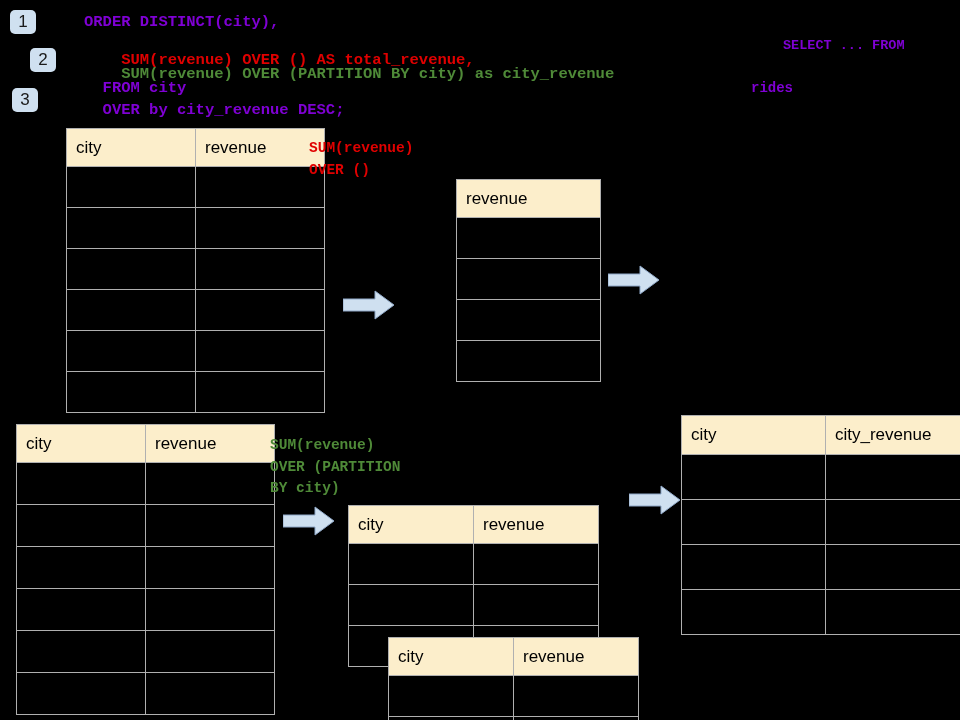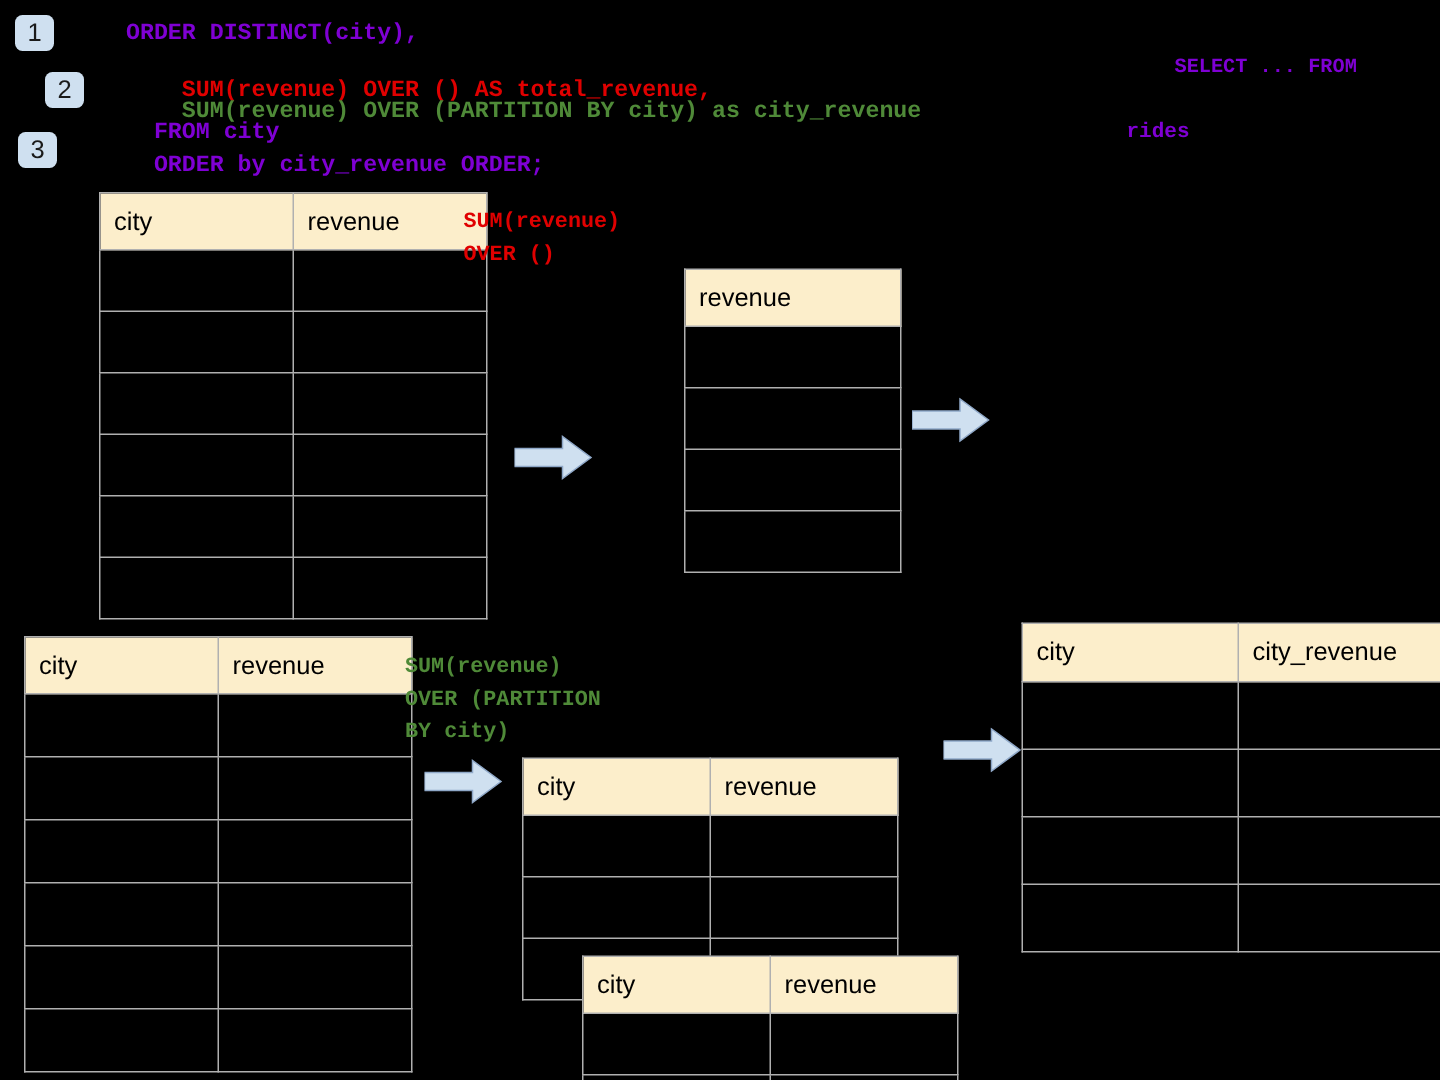--- a/index.html
+++ b/index.html
@@ -88,21 +88,21 @@
 <div id="canvas">
 
   <div class="badge" style="left:10px; top:10px;">1</div>
   <div class="badge" style="left:30px; top:48px;">2</div>
   <div class="badge" style="left:12px; top:88px;">3</div>
 
   <div class="code c-purple" style="left:84px; top:12px;">ORDER DISTINCT(city),</div>
   <div class="code c-red" style="left:84px; top:50px;">    SUM(revenue) OVER () AS total_revenue,</div>
   <div class="code c-green" style="left:84px; top:64px;">    SUM(revenue) OVER (PARTITION BY city) as city_revenue</div>
   <div class="code c-purple" style="left:84px; top:78px;">  FROM city</div>
-  <div class="code c-purple" style="left:84px; top:100px;">  ORDER by city_revenue ORDER;</div>
+  <div class="code c-purple" style="left:84px; top:100px;">  OVER by city_revenue DESC;</div>
 
   <div class="code c-purple" style="left:751px; top:36px; font-size:13.5px; line-height:19px;margin-left:32px;">SELECT ... FROM</div>
   <div class="code c-purple" style="left:751px; top:55px; font-size:14px; line-height:19px;margin-top:24px;">rides</div>
 
   <table class="tbl" style="left:66px; top:128px; width:238px;">
     <tbody>
         <tr>
       <td class="hdr" style="width:119px; height:37px;">city</td>
       <td class="hdr" style="width:119px; height:37px;">revenue</td>
     </tr>

